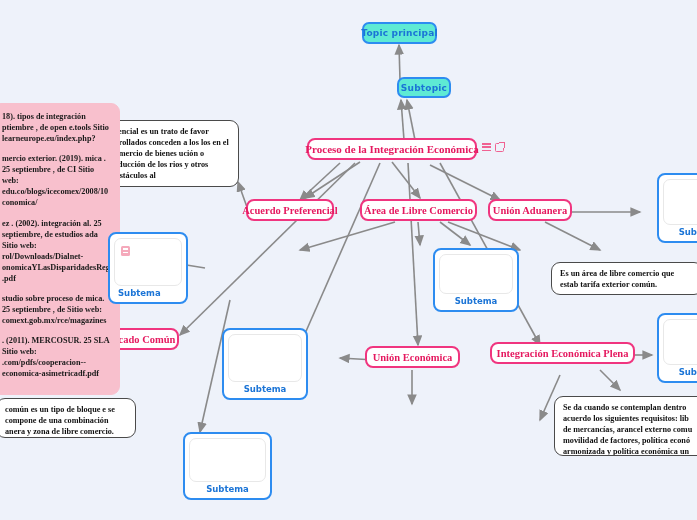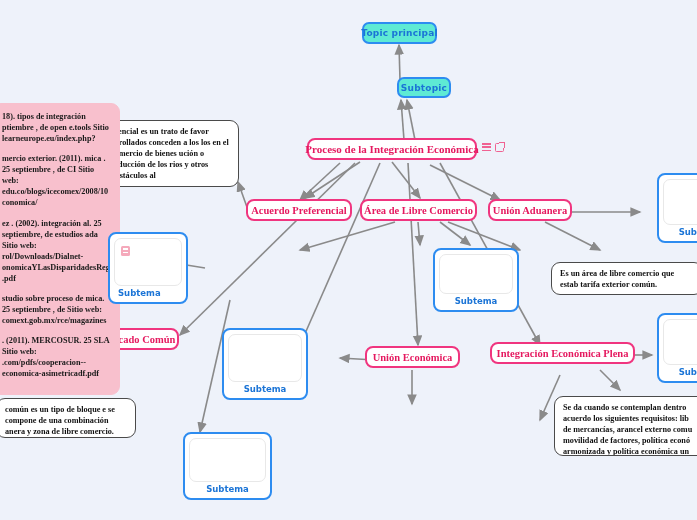--- a/index.html
+++ b/index.html
@@ -201,21 +201,21 @@
   </div>
   <div class="hdricons" style="left:482px;top:143px;">
     <span class="ico-list">
         <i></i>
         <i></i>
         <i></i>
       </span>
     <span class="ico-link"></span>
   </div>
 
-  <div class="pinknode" style="left:246px;top:199px;width:106px;height:22px;">
+  <div class="pinknode" style="left:246px;top:199px;width:88px;height:22px;">
     <span>Acuerdo Preferencial</span>
   </div>
 
   <div class="pinknode" style="left:360px;top:199px;width:117px;height:22px;">
     <span>Área de Libre Comercio</span>
   </div>
 
   <div class="pinknode" style="left:488px;top:199px;width:84px;height:22px;">
     <span>Unión Aduanera</span>
   </div>
@@ -245,21 +245,21 @@
     <span>común es un tipo de bloque e se compone de una combinación anera y zona de libre comercio.</span>
   </div>
 
 
   <div class="note" style="left:554px;top:396px;width:152px;height:60px;">
     <span>Se da cuando se contemplan dentro acuerdo los siguientes requisitos: lib de mercancías, arancel externo comu movilidad de factores, política econó armonizada y política económica un</span>
   </div>
 
   <div class="refpanel" style="left:-8px;top:103px;width:128px;height:292px;">
     <p>18). tipos de integración ptiembre , de open e.tools Sitio learneurope.eu/index.php?</p>
-    <p>mercio exterior. (2011). mica . 25 septiembre , de CI Sitio web: edu.co/blogs/icecomex/2008/10 conomica/</p>
+    <p>mercio exterior. (2019). mica . 25 septiembre , de CI Sitio web: edu.co/blogs/icecomex/2008/10 conomica/</p>
     <p>ez . (2002). integración al. 25 septiembre, de estudios ada Sitio web: rol/Downloads/Dialnet-onomicaYLasDisparidadesReg .pdf</p>
     <p>studio sobre proceso de mica. 25 septiembre , de Sitio web: comext.gob.mx/rce/magazines</p>
     <p>. (2011). MERCOSUR. 25 SLA Sitio web: .com/pdfs/cooperacion--economica-asimetricadf.pdf</p>
   </div>
 
   <div class="subcard" style="left:108px;top:232px;width:80px;height:72px;">
     <div class="inner">
       <span class="noteicon" style="position:absolute;left:6px;top:7px;"></span>
     </div>
     <div class="caption left">Subtema</div>

